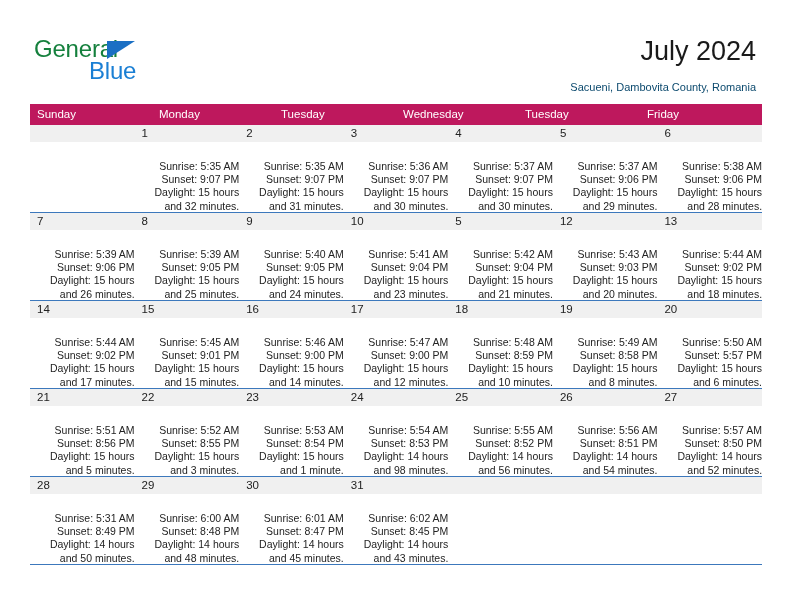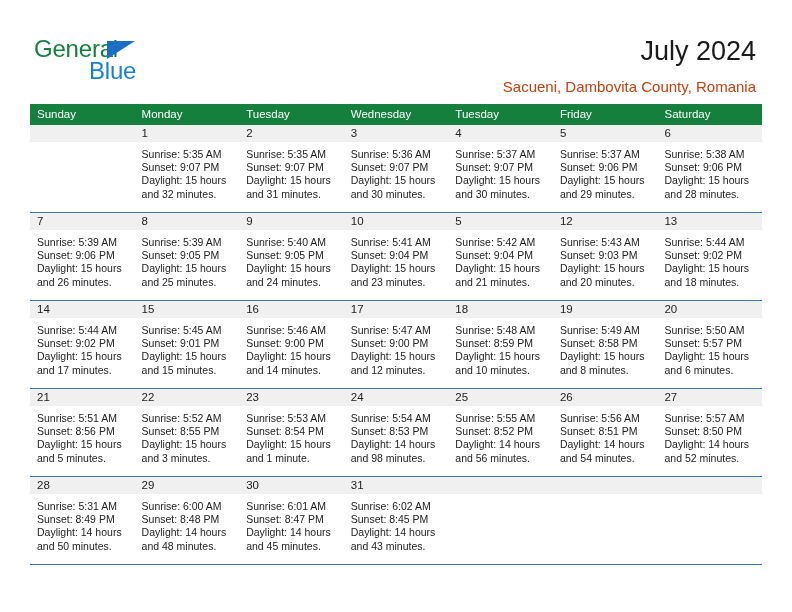--- a/index.html
+++ b/index.html
@@ -71,39 +71,39 @@
     font-size: 27px;
     color: #1a1a1a;
     text-align: right;
     line-height: 32px;
     white-space: nowrap;
   }
   .subtitle {
     position: absolute;
     right: 36px;
     top: 78px;
-    font-size: 15px;
-    color: #c2410c;
+    font-size: 11px;
+    color: #0c4a6e;
     text-align: center;
     line-height: 18px;
     white-space: nowrap;
   }
 
   
   .calendar {
     position: absolute;
     left: 30px;
     top: 104px;
     width: 732px;
   }
   .weekhead {
     display: flex;
     width: 732px;
     height: 21px;
-    background: #15803d;
+    background: #be185d;
   }
   .weekhead .dow {
     flex: 1 1 0;
     font-size: 11.5px;
     color: #ffffff;
     line-height: 21px;
     padding-left: 7px;
     box-sizing: border-box;
     white-space: nowrap;
   }
@@ -132,22 +132,23 @@
   }
   .daybodies {
     display: flex;
     width: 732px;
     height: 70px;
     background: #ffffff;
   }
   .daybodies .db {
     flex: 1 1 0;
     padding-left: 7px;
-    padding-top: 6px;
+    padding-top: 18px;
     box-sizing: border-box;
+    text-align: right;
   }
   .db .ln {
     font-size: 10.5px;
     color: #232323;
     line-height: 13.2px;
     white-space: nowrap;
   }
   .empty { }
 </style>
 </head>
@@ -168,21 +169,20 @@
   </div>
 
   <div class="calendar">
     <div class="weekhead" id="weekhead">
         <div class="dow">Sunday</div>
         <div class="dow">Monday</div>
         <div class="dow">Tuesday</div>
         <div class="dow">Wednesday</div>
         <div class="dow">Tuesday</div>
         <div class="dow">Friday</div>
-        <div class="dow">Saturday</div>
       </div>
     <div id="weeks">
         <div class="week">
           <div class="daynums">
             <div class="dn empty"></div>
             <div class="dn">1</div>
             <div class="dn">2</div>
             <div class="dn">3</div>
             <div class="dn">4</div>
             <div class="dn">5</div>

